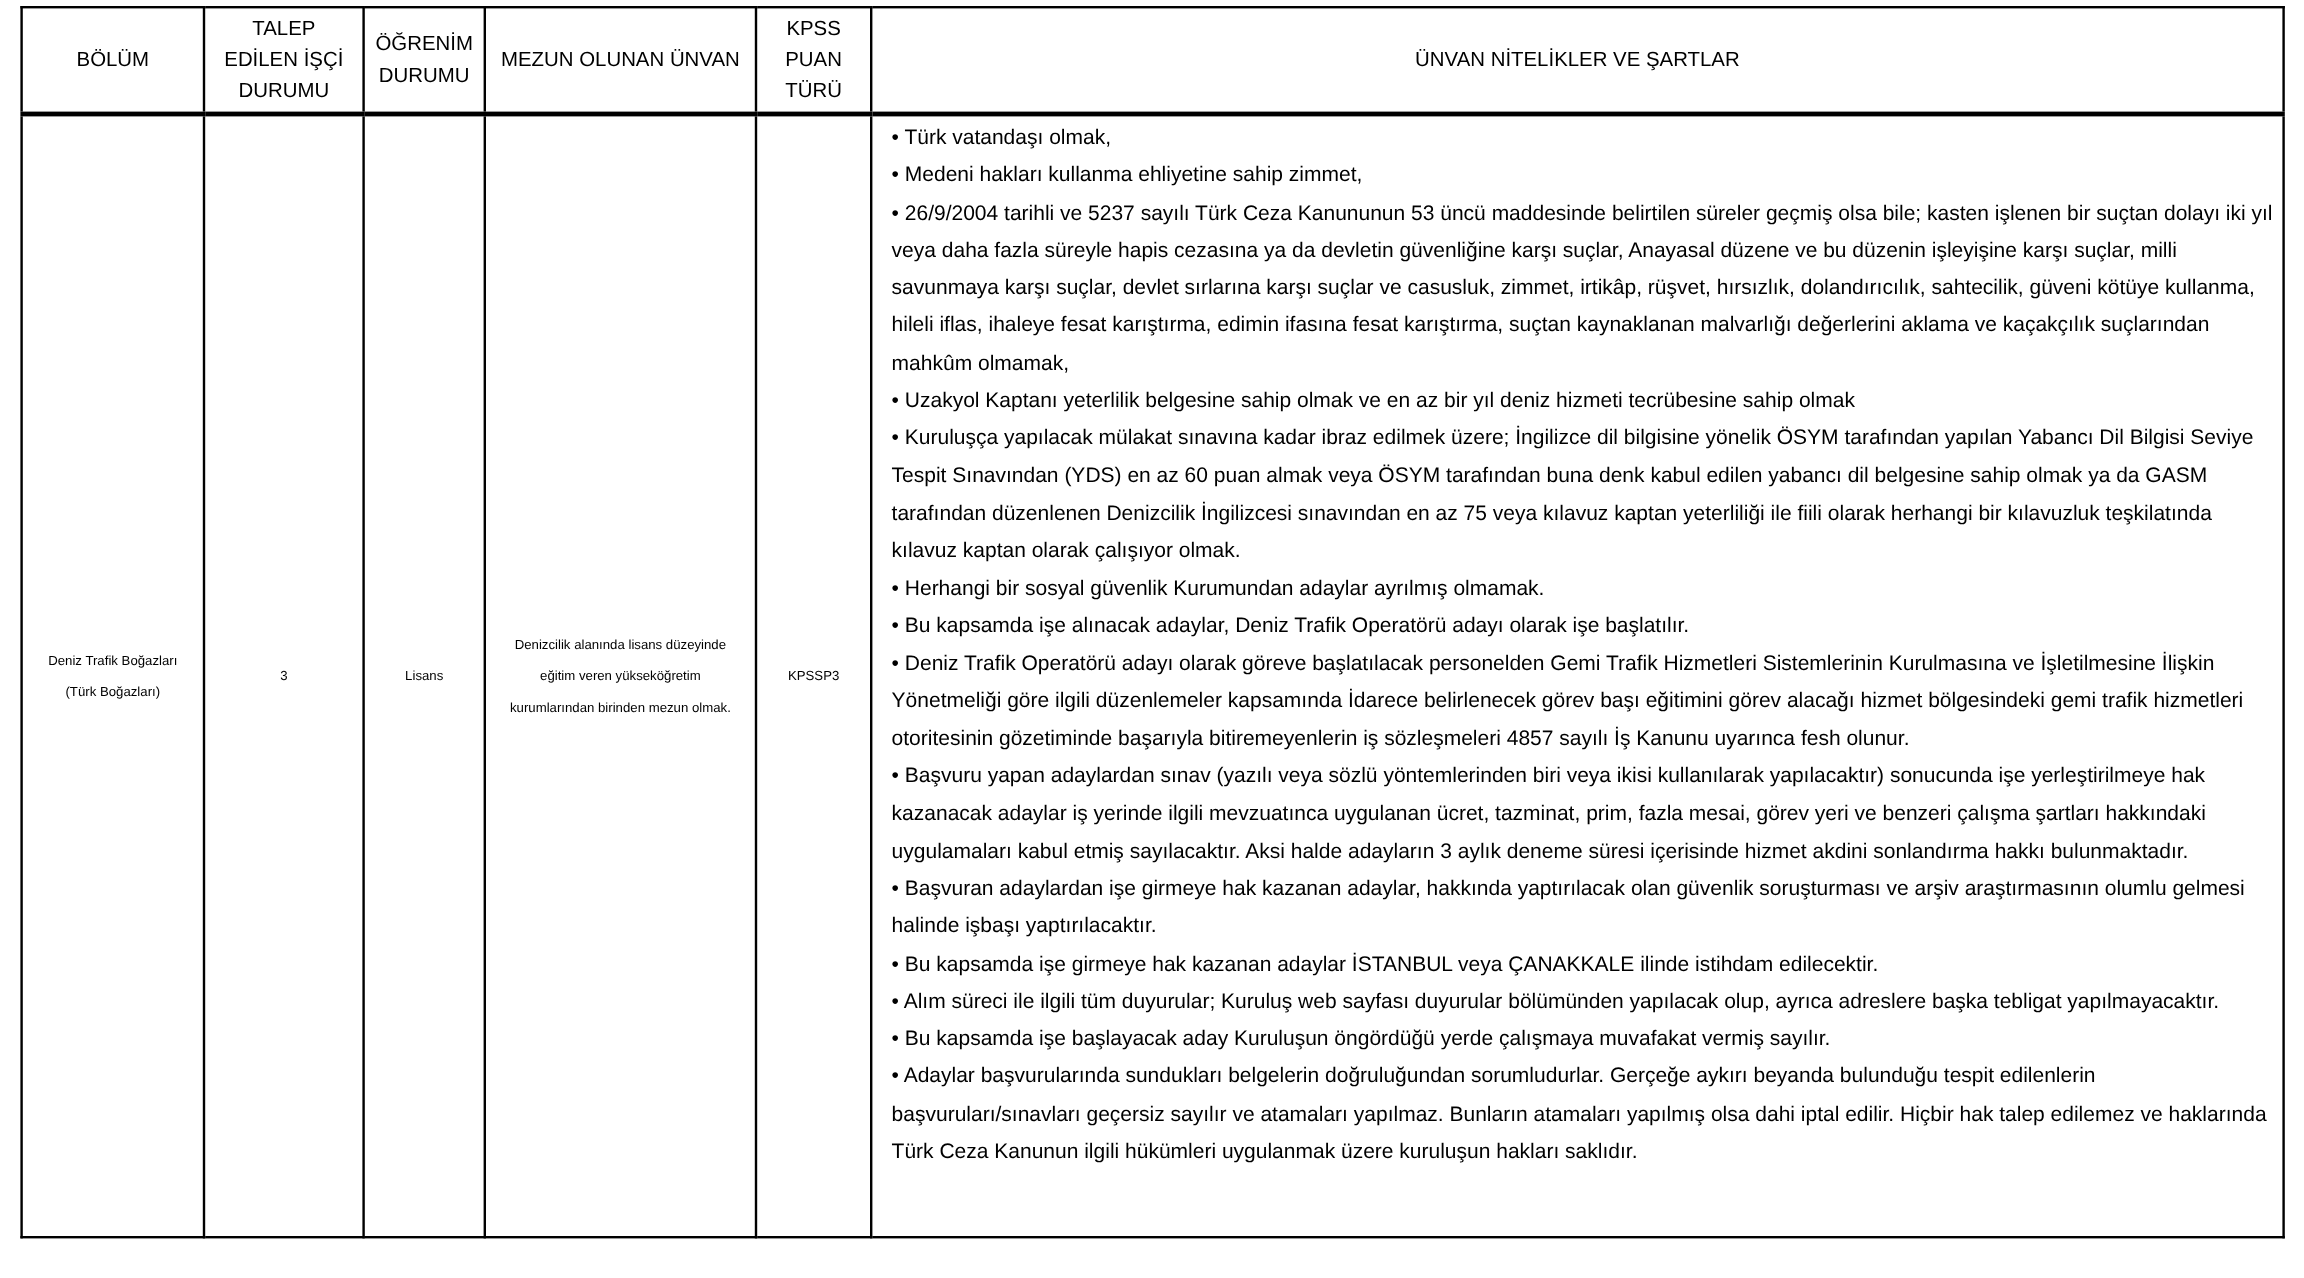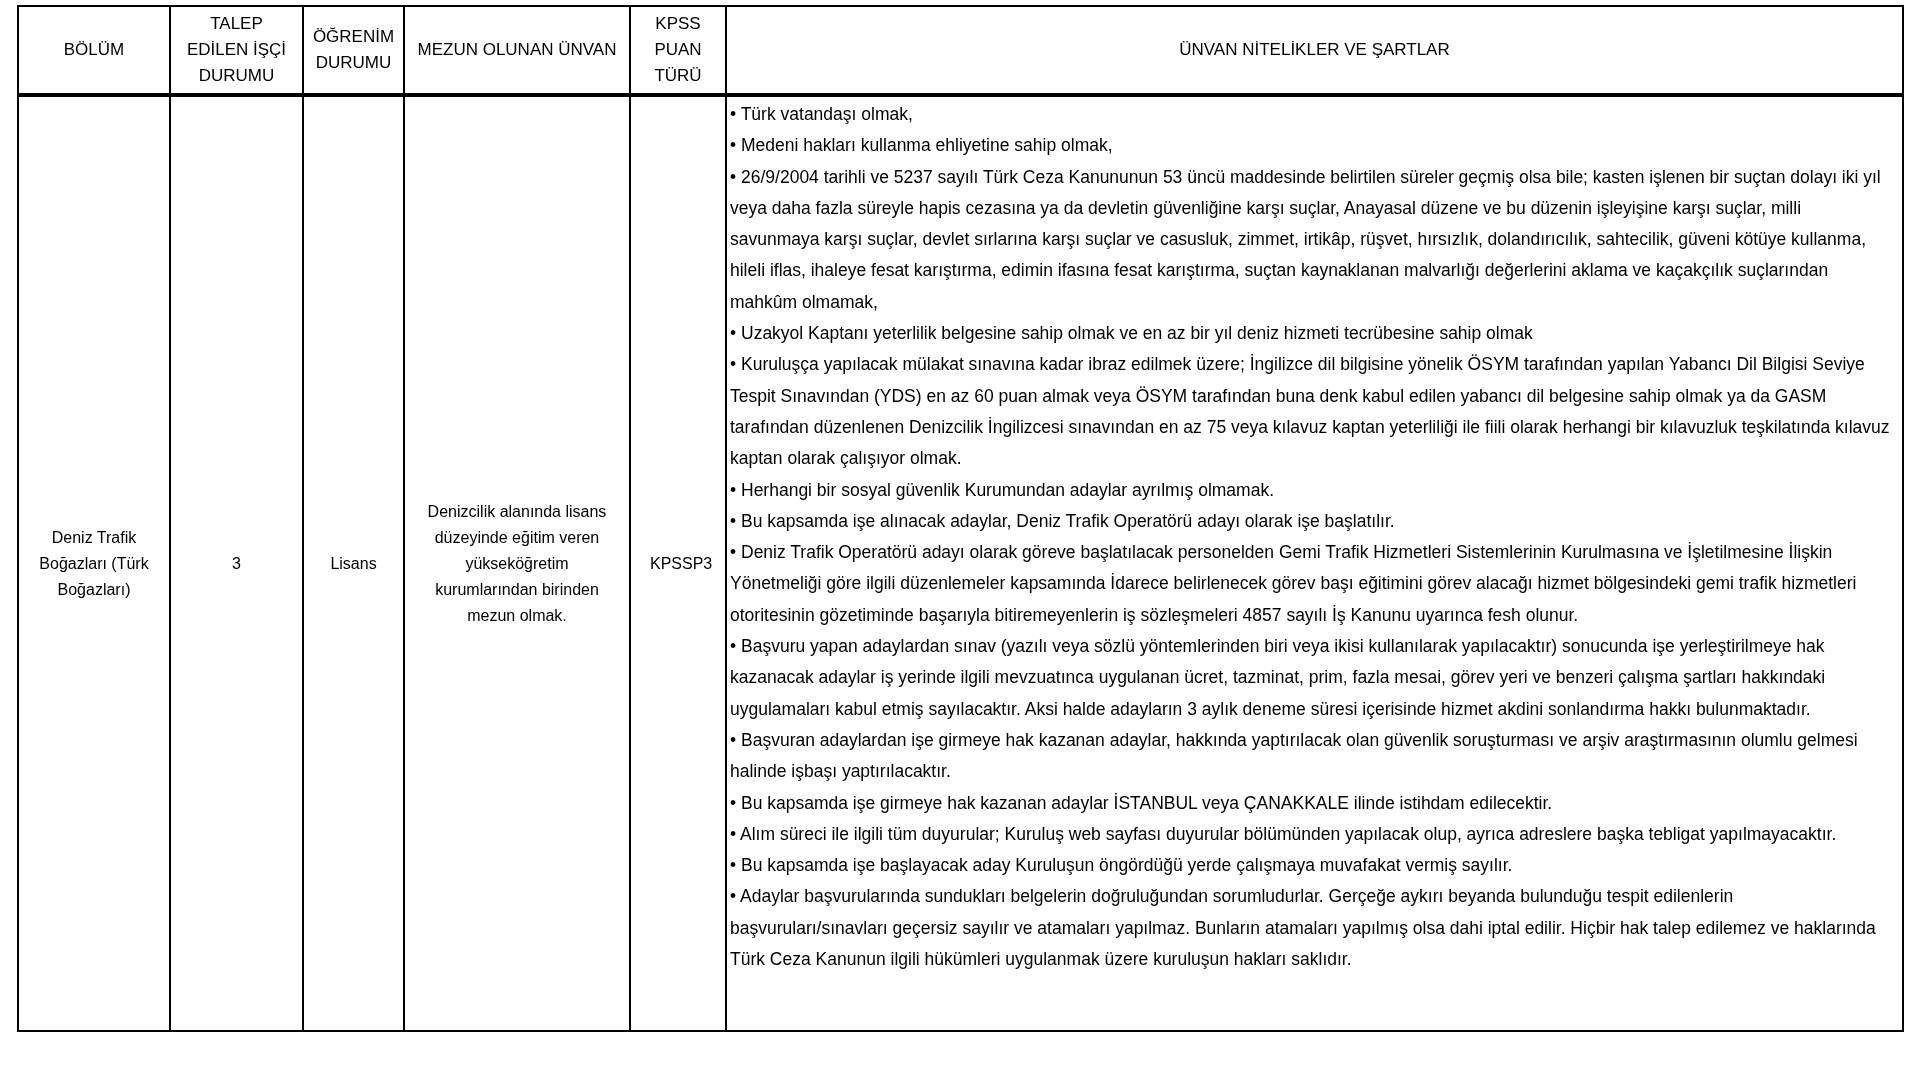--- a/index.html
+++ b/index.html
@@ -38,32 +38,32 @@
     text-align: center;
     vertical-align: middle;
     height: 86px;
     padding: 0 8px;
     border-bottom: 4px solid #000000;
   }
   .doc-table tbody tr {
     height: 936px;
   }
   .doc-table td.c {
-    font-size: 16px;
+    font-size: 11px;
     line-height: 26px;
     text-align: center;
     vertical-align: middle;
     padding: 0 19px;
   }
   .doc-table td.diger {
     font-size: 17.5px;
     line-height: 31.3px;
     text-align: left;
     vertical-align: top;
-    padding: 2px 8px 0 3px;
+    padding: 2px 8px 0 16px;
   }
   .bullet-item {
     margin: 0;
     padding: 0;
   }
 </style>
 </head>
 <body>
 
 <table class="doc-table">
@@ -87,21 +87,21 @@
   </thead>
   <tbody>
     <tr>
       <td class="c">Deniz Trafik Boğazları (Türk Boğazları)</td>
       <td class="c">3</td>
       <td class="c">Lisans</td>
       <td class="c">Denizcilik alanında lisans düzeyinde eğitim veren yükseköğretim kurumlarından birinden mezun olmak.</td>
       <td class="c">KPSSP3</td>
       <td class="diger">
           <div class="bullet-item">• Türk vatandaşı olmak,</div>
-          <div class="bullet-item">• Medeni hakları kullanma ehliyetine sahip olmak,</div>
+          <div class="bullet-item">• Medeni hakları kullanma ehliyetine sahip zimmet,</div>
           <div class="bullet-item">• 26/9/2004 tarihli ve 5237 sayılı Türk Ceza Kanununun 53 üncü maddesinde belirtilen süreler geçmiş olsa bile; kasten işlenen bir suçtan dolayı iki yıl veya daha fazla süreyle hapis cezasına ya da devletin güvenliğine karşı suçlar, Anayasal düzene ve bu düzenin işleyişine karşı suçlar, milli savunmaya karşı suçlar, devlet sırlarına karşı suçlar ve casusluk, zimmet, irtikâp, rüşvet, hırsızlık, dolandırıcılık, sahtecilik, güveni kötüye kullanma, hileli iflas, ihaleye fesat karıştırma, edimin ifasına fesat karıştırma, suçtan kaynaklanan malvarlığı değerlerini aklama ve kaçakçılık suçlarından mahkûm olmamak,</div>
           <div class="bullet-item">• Uzakyol Kaptanı yeterlilik belgesine sahip olmak ve en az bir yıl deniz hizmeti tecrübesine sahip olmak</div>
           <div class="bullet-item">• Kuruluşça yapılacak mülakat sınavına kadar ibraz edilmek üzere; İngilizce dil bilgisine yönelik ÖSYM tarafından yapılan Yabancı Dil Bilgisi Seviye Tespit Sınavından (YDS) en az 60 puan almak veya ÖSYM tarafından buna denk kabul edilen yabancı dil belgesine sahip olmak ya da GASM tarafından düzenlenen Denizcilik İngilizcesi sınavından en az 75 veya kılavuz kaptan yeterliliği ile fiili olarak herhangi bir kılavuzluk teşkilatında kılavuz kaptan olarak çalışıyor olmak.</div>
           <div class="bullet-item">• Herhangi bir sosyal güvenlik Kurumundan adaylar ayrılmış olmamak.</div>
           <div class="bullet-item">• Bu kapsamda işe alınacak adaylar, Deniz Trafik Operatörü adayı olarak işe başlatılır.</div>
           <div class="bullet-item">• Deniz Trafik Operatörü adayı olarak göreve başlatılacak personelden Gemi Trafik Hizmetleri Sistemlerinin Kurulmasına ve İşletilmesine İlişkin Yönetmeliği göre ilgili düzenlemeler kapsamında İdarece belirlenecek görev başı eğitimini görev alacağı hizmet bölgesindeki gemi trafik hizmetleri otoritesinin gözetiminde başarıyla bitiremeyenlerin iş sözleşmeleri 4857 sayılı İş Kanunu uyarınca fesh olunur.</div>
           <div class="bullet-item">• Başvuru yapan adaylardan sınav (yazılı veya sözlü yöntemlerinden biri veya ikisi kullanılarak yapılacaktır) sonucunda işe yerleştirilmeye hak kazanacak adaylar iş yerinde ilgili mevzuatınca uygulanan ücret, tazminat, prim, fazla mesai, görev yeri ve benzeri çalışma şartları hakkındaki uygulamaları kabul etmiş sayılacaktır. Aksi halde adayların 3 aylık deneme süresi içerisinde hizmet akdini sonlandırma hakkı bulunmaktadır.</div>
           <div class="bullet-item">• Başvuran adaylardan işe girmeye hak kazanan adaylar, hakkında yaptırılacak olan güvenlik soruşturması ve arşiv araştırmasının olumlu gelmesi halinde işbaşı yaptırılacaktır.</div>
           <div class="bullet-item">• Bu kapsamda işe girmeye hak kazanan adaylar İSTANBUL veya ÇANAKKALE ilinde istihdam edilecektir.</div>
           <div class="bullet-item">• Alım süreci ile ilgili tüm duyurular; Kuruluş web sayfası duyurular bölümünden yapılacak olup, ayrıca adreslere başka tebligat yapılmayacaktır.</div>

